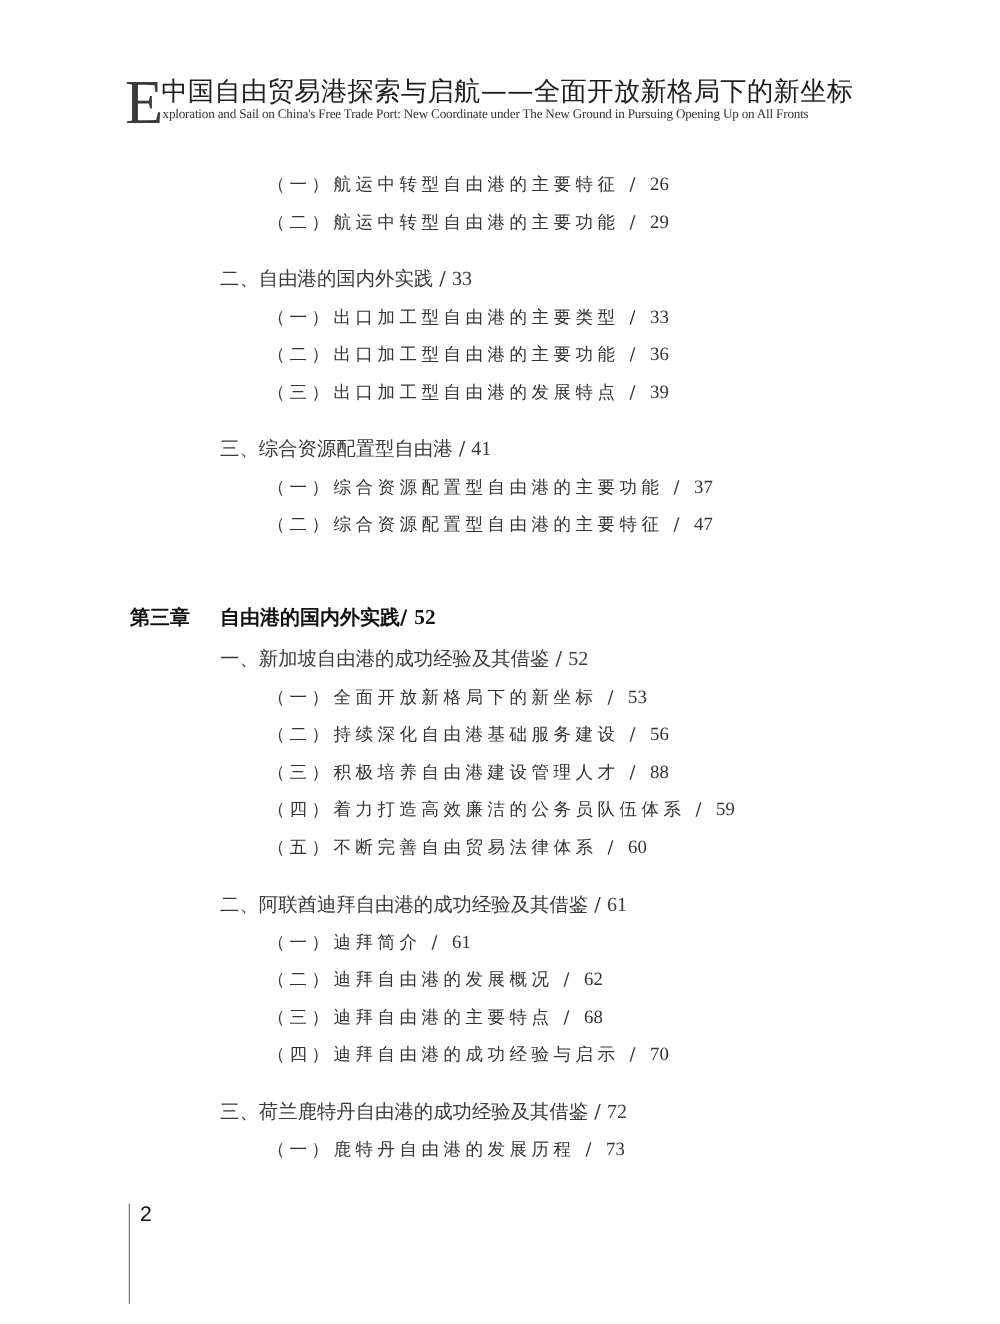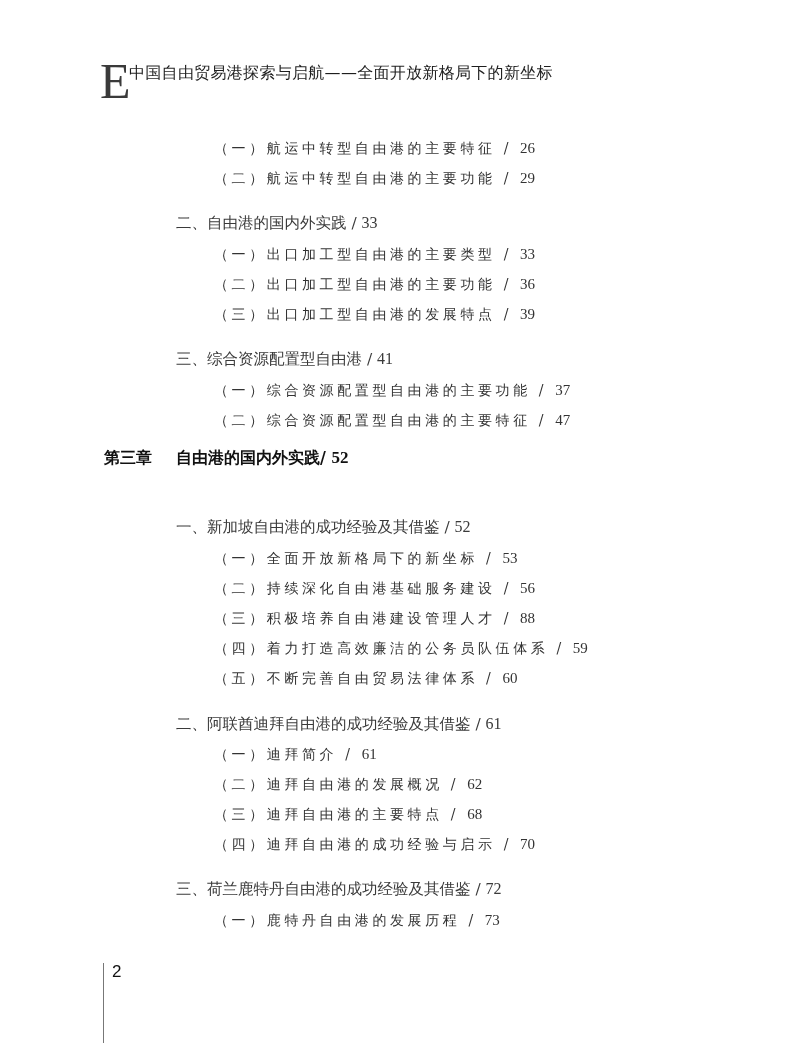--- a/index.html
+++ b/index.html
@@ -29,21 +29,21 @@
       font-family: "Liberation Serif", "DejaVu Serif", serif;
       font-size: 50px;
       line-height: 46px;
       color: #3a3a3a;
     }
     .header-cn {
       position: absolute;
       left: 29px;
       top: 2px;
       font-family: "DejaVu Sans", "Liberation Sans", sans-serif;
-      font-size: 16px;
+      font-size: 21px;
       line-height: 18px;
       color: #1e1e1e;
       white-space: nowrap;
       letter-spacing: 0.3px;
     }
     .header-en {
       position: absolute;
       left: 30px;
       top: 24px;
       font-family: "Liberation Serif", "DejaVu Serif", serif;
@@ -117,36 +117,37 @@
       line-height: 20px;
       color: #111;
     }
   </style>
 </head>
 <body>
 
 <div class="header">
   <span class="header-initial">E</span>
   <span class="header-cn">中国自由贸易港探索与启航——全面开放新格局下的新坐标</span>
+  <span class="header-en">xploration and Sail on China's Free Trade Port: New Coordinate under The New Ground in Pursuing Opening Up on All Fronts</span>
 </div>
 
 <div class="toc">
   <div class="toc-line lvl3" style="top:138px"><span>（一）航运中转型自由港的主要特征 / </span><span class="num">26</span></div>
   <div class="toc-line lvl3" style="top:168px"><span>（二）航运中转型自由港的主要功能 / </span><span class="num">29</span></div>
 
   <div class="toc-line lvl2" style="top:213px"><span>二、自由港的国内外实践 / </span><span class="num">33</span></div>
   <div class="toc-line lvl3" style="top:244px"><span>（一）出口加工型自由港的主要类型 / </span><span class="num">33</span></div>
   <div class="toc-line lvl3" style="top:274px"><span>（二）出口加工型自由港的主要功能 / </span><span class="num">36</span></div>
   <div class="toc-line lvl3" style="top:304px"><span>（三）出口加工型自由港的发展特点 / </span><span class="num">39</span></div>
 
   <div class="toc-line lvl2" style="top:349px"><span>三、综合资源配置型自由港 / </span><span class="num">41</span></div>
   <div class="toc-line lvl3" style="top:380px"><span>（一）综合资源配置型自由港的主要功能 / </span><span class="num">37</span></div>
   <div class="toc-line lvl3" style="top:410px"><span>（二）综合资源配置型自由港的主要特征 / </span><span class="num">47</span></div>
 
-  <div class="toc-line chapter" style="top:448px"><span class="chap-label">第三章</span><span>自由港的国内外实践/ </span><span class="num">52</span></div>
+  <div class="toc-line chapter" style="top:484px"><span class="chap-label">第三章</span><span>自由港的国内外实践/ </span><span class="num">52</span></div>
 
   <div class="toc-line lvl2" style="top:517px"><span>一、新加坡自由港的成功经验及其借鉴 / </span><span class="num">52</span></div>
   <div class="toc-line lvl3" style="top:548px"><span>（一）全面开放新格局下的新坐标 / </span><span class="num">53</span></div>
   <div class="toc-line lvl3" style="top:578px"><span>（二）持续深化自由港基础服务建设 / </span><span class="num">56</span></div>
   <div class="toc-line lvl3" style="top:608px"><span>（三）积极培养自由港建设管理人才 / </span><span class="num">88</span></div>
   <div class="toc-line lvl3" style="top:638px"><span>（四）着力打造高效廉洁的公务员队伍体系 / </span><span class="num">59</span></div>
   <div class="toc-line lvl3" style="top:668px"><span>（五）不断完善自由贸易法律体系 / </span><span class="num">60</span></div>
 
   <div class="toc-line lvl2" style="top:714px"><span>二、阿联酋迪拜自由港的成功经验及其借鉴 / </span><span class="num">61</span></div>
   <div class="toc-line lvl3" style="top:744px"><span>（一）迪拜简介 / </span><span class="num">61</span></div>

